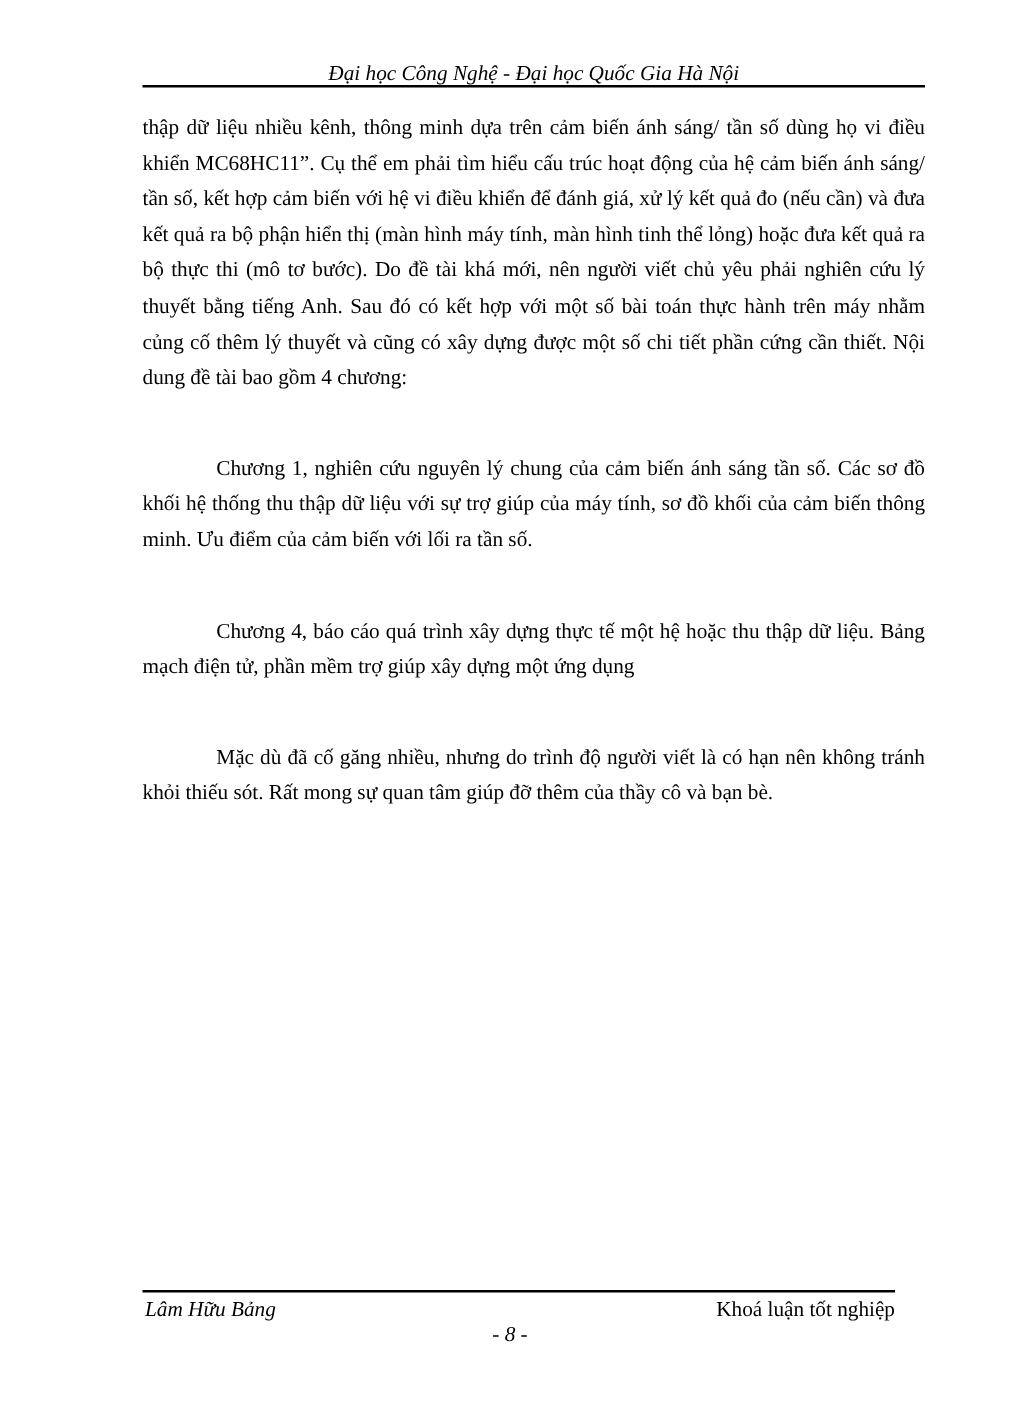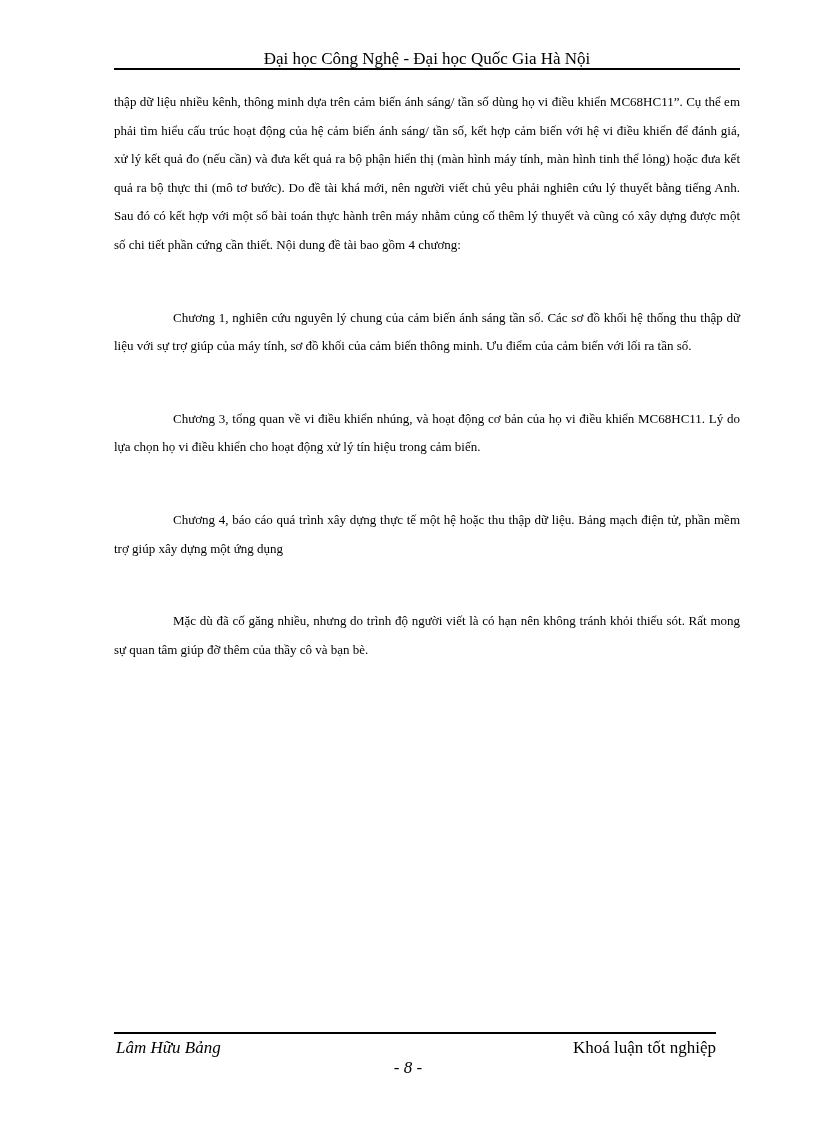--- a/index.html
+++ b/index.html
@@ -14,37 +14,38 @@
       overflow: hidden;
       font-family: "Liberation Serif", "DejaVu Serif", serif;
       color: #000;
     }
     .page-header {
       position: absolute;
       left: 114px;
       top: 49px;
       width: 626px;
       text-align: center;
+      font-style: italic;
       font-size: 17px;
       line-height: 20px;
     }
     .header-rule {
       position: absolute;
       left: 114px;
       top: 68px;
       width: 626px;
       height: 0;
       border-top: 2px solid #000;
     }
     .body-text {
       position: absolute;
       left: 114px;
       top: 88px;
       width: 626px;
-      font-size: 13px;
+      font-size: 17px;
       line-height: 28.6px;
       text-align: justify;
     }
     .body-text p {
       margin: 0 0 8px 0;
     }
     .body-text p.indent {
       text-indent: 59px;
       margin-top: 44px;
     }
@@ -84,21 +85,20 @@
   </style>
 </head>
 <body>
 
 <div class="page-header">Đại học Công Nghệ - Đại học Quốc Gia Hà Nội</div>
 <div class="header-rule"></div>
 
 <div class="body-text">
   <p>thập dữ liệu nhiều kênh, thông minh dựa trên cảm biến ánh sáng/ tần số dùng họ vi điều khiển MC68HC11”. Cụ thể em phải tìm hiểu cấu trúc hoạt động của hệ cảm biến ánh sáng/ tần số, kết hợp cảm biến với hệ vi điều khiển để đánh giá, xử lý kết quả đo (nếu cần) và đưa kết quả ra bộ phận hiển thị (màn hình máy tính, màn hình tinh thể lỏng) hoặc đưa kết quả ra bộ thực thi (mô tơ bước). Do đề tài khá mới, nên người viết chủ yêu phải nghiên cứu lý thuyết bằng tiếng Anh. Sau đó có kết hợp với một số bài toán thực hành trên máy nhằm củng cố thêm lý thuyết và cũng có xây dựng được một số chi tiết phần cứng cần thiết. Nội dung đề tài bao gồm 4 chương:</p>
   <p class="indent">Chương 1, nghiên cứu nguyên lý chung của cảm biến ánh sáng tần số. Các sơ đồ khối hệ thống thu thập dữ liệu với sự trợ giúp của máy tính, sơ đồ khối của cảm biến thông minh. Ưu điểm của cảm biến với lối ra tần số.</p>
-  <p class="indent">Chương 3, tổng quan về vi điều khiển nhúng, và hoạt động cơ bản của họ vi điều khiển MC68HC11. Lý do lựa chọn họ vi điều khiển cho hoạt động xử lý tín hiệu trong cảm biến.</p>
   <p class="indent">Chương 4, báo cáo quá trình xây dựng thực tế một hệ hoặc thu thập dữ liệu. Bảng mạch điện tử, phần mềm trợ giúp xây dựng một ứng dụng</p>
   <p class="indent">Mặc dù đã cố găng nhiều, nhưng do trình độ người viết là có hạn nên không tránh khỏi thiếu sót. Rất mong sự quan tâm giúp đỡ thêm của thầy cô và bạn bè.</p>
 </div>
 
 <div class="footer-rule"></div>
 <div class="footer-left">Lâm Hữu Bảng</div>
 <div class="footer-right">Khoá luận tốt nghiệp</div>
 <div class="page-number">- 8 -</div>
 
 </body></html>

